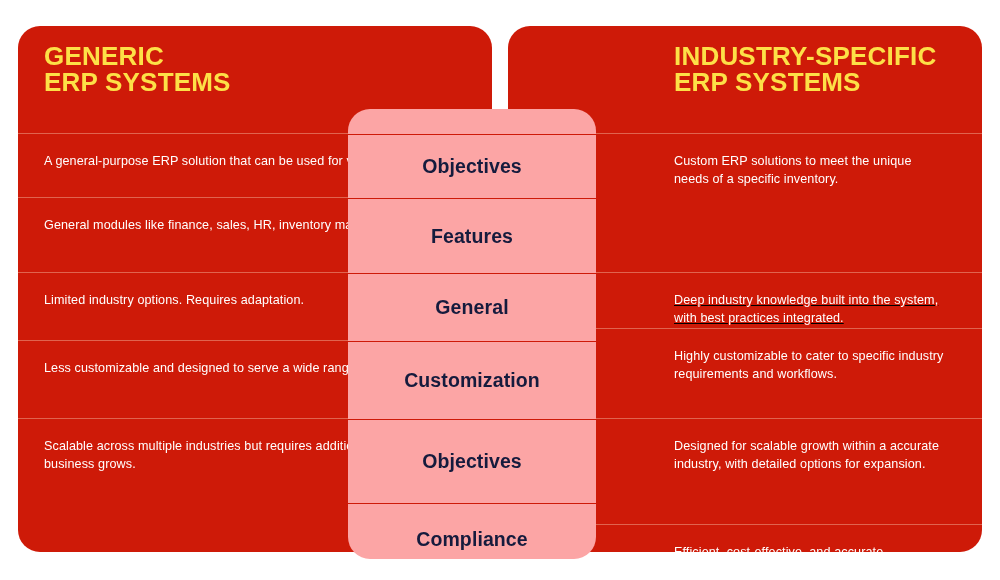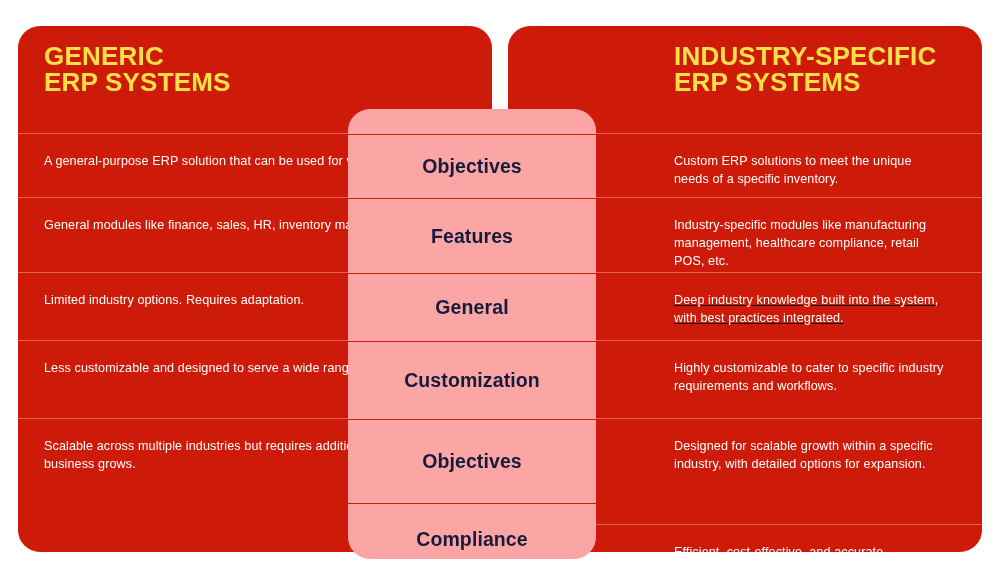--- a/index.html
+++ b/index.html
@@ -136,31 +136,28 @@
 
   <div class="panel" id="panel-right">
     <div class="panel-head">
       <div class="panel-title">INDUSTRY-SPECIFIC
 ERP SYSTEMS</div>
     </div>
     <div class="rows">
       <div class="rrow" style="top:25px;height:64px;">
         <div class="rrow-text">Custom ERP solutions to meet the unique needs of a specific inventory.</div>
       </div>
-      <div class="rrow" style="top:89px;height:75px;">
-        <div class="rrow-text">Industry-specific modules like manufacturing management, healthcare compliance, retail POS, etc.</div>
-      </div>
       <div class="rrow" style="top:164px;height:68px;text-decoration:underline;">
         <div class="rrow-text">Deep industry knowledge built into the system, with best practices integrated.</div>
       </div>
-      <div class="rrow" style="top:232px;height:78px;">
+      <div class="rrow" style="top:220px;height:78px;">
         <div class="rrow-text">Highly customizable to cater to specific industry requirements and workflows.</div>
       </div>
       <div class="rrow" style="top:310px;height:84px;">
-        <div class="rrow-text">Designed for scalable growth within a specific industry, with detailed options for expansion.</div>
+        <div class="rrow-text">Designed for scalable growth within a accurate industry, with detailed options for expansion.</div>
       </div>
       <div class="rrow" style="top:416px;height:72px;">
         <div class="rrow-text">Efficient, cost-effective, and accurate.</div>
       </div>
     </div>
   </div>
 
   <div id="centre">
     <div class="crow" style="top:25px;height:64px;">
       <div class="crow-text">Objectives</div>

